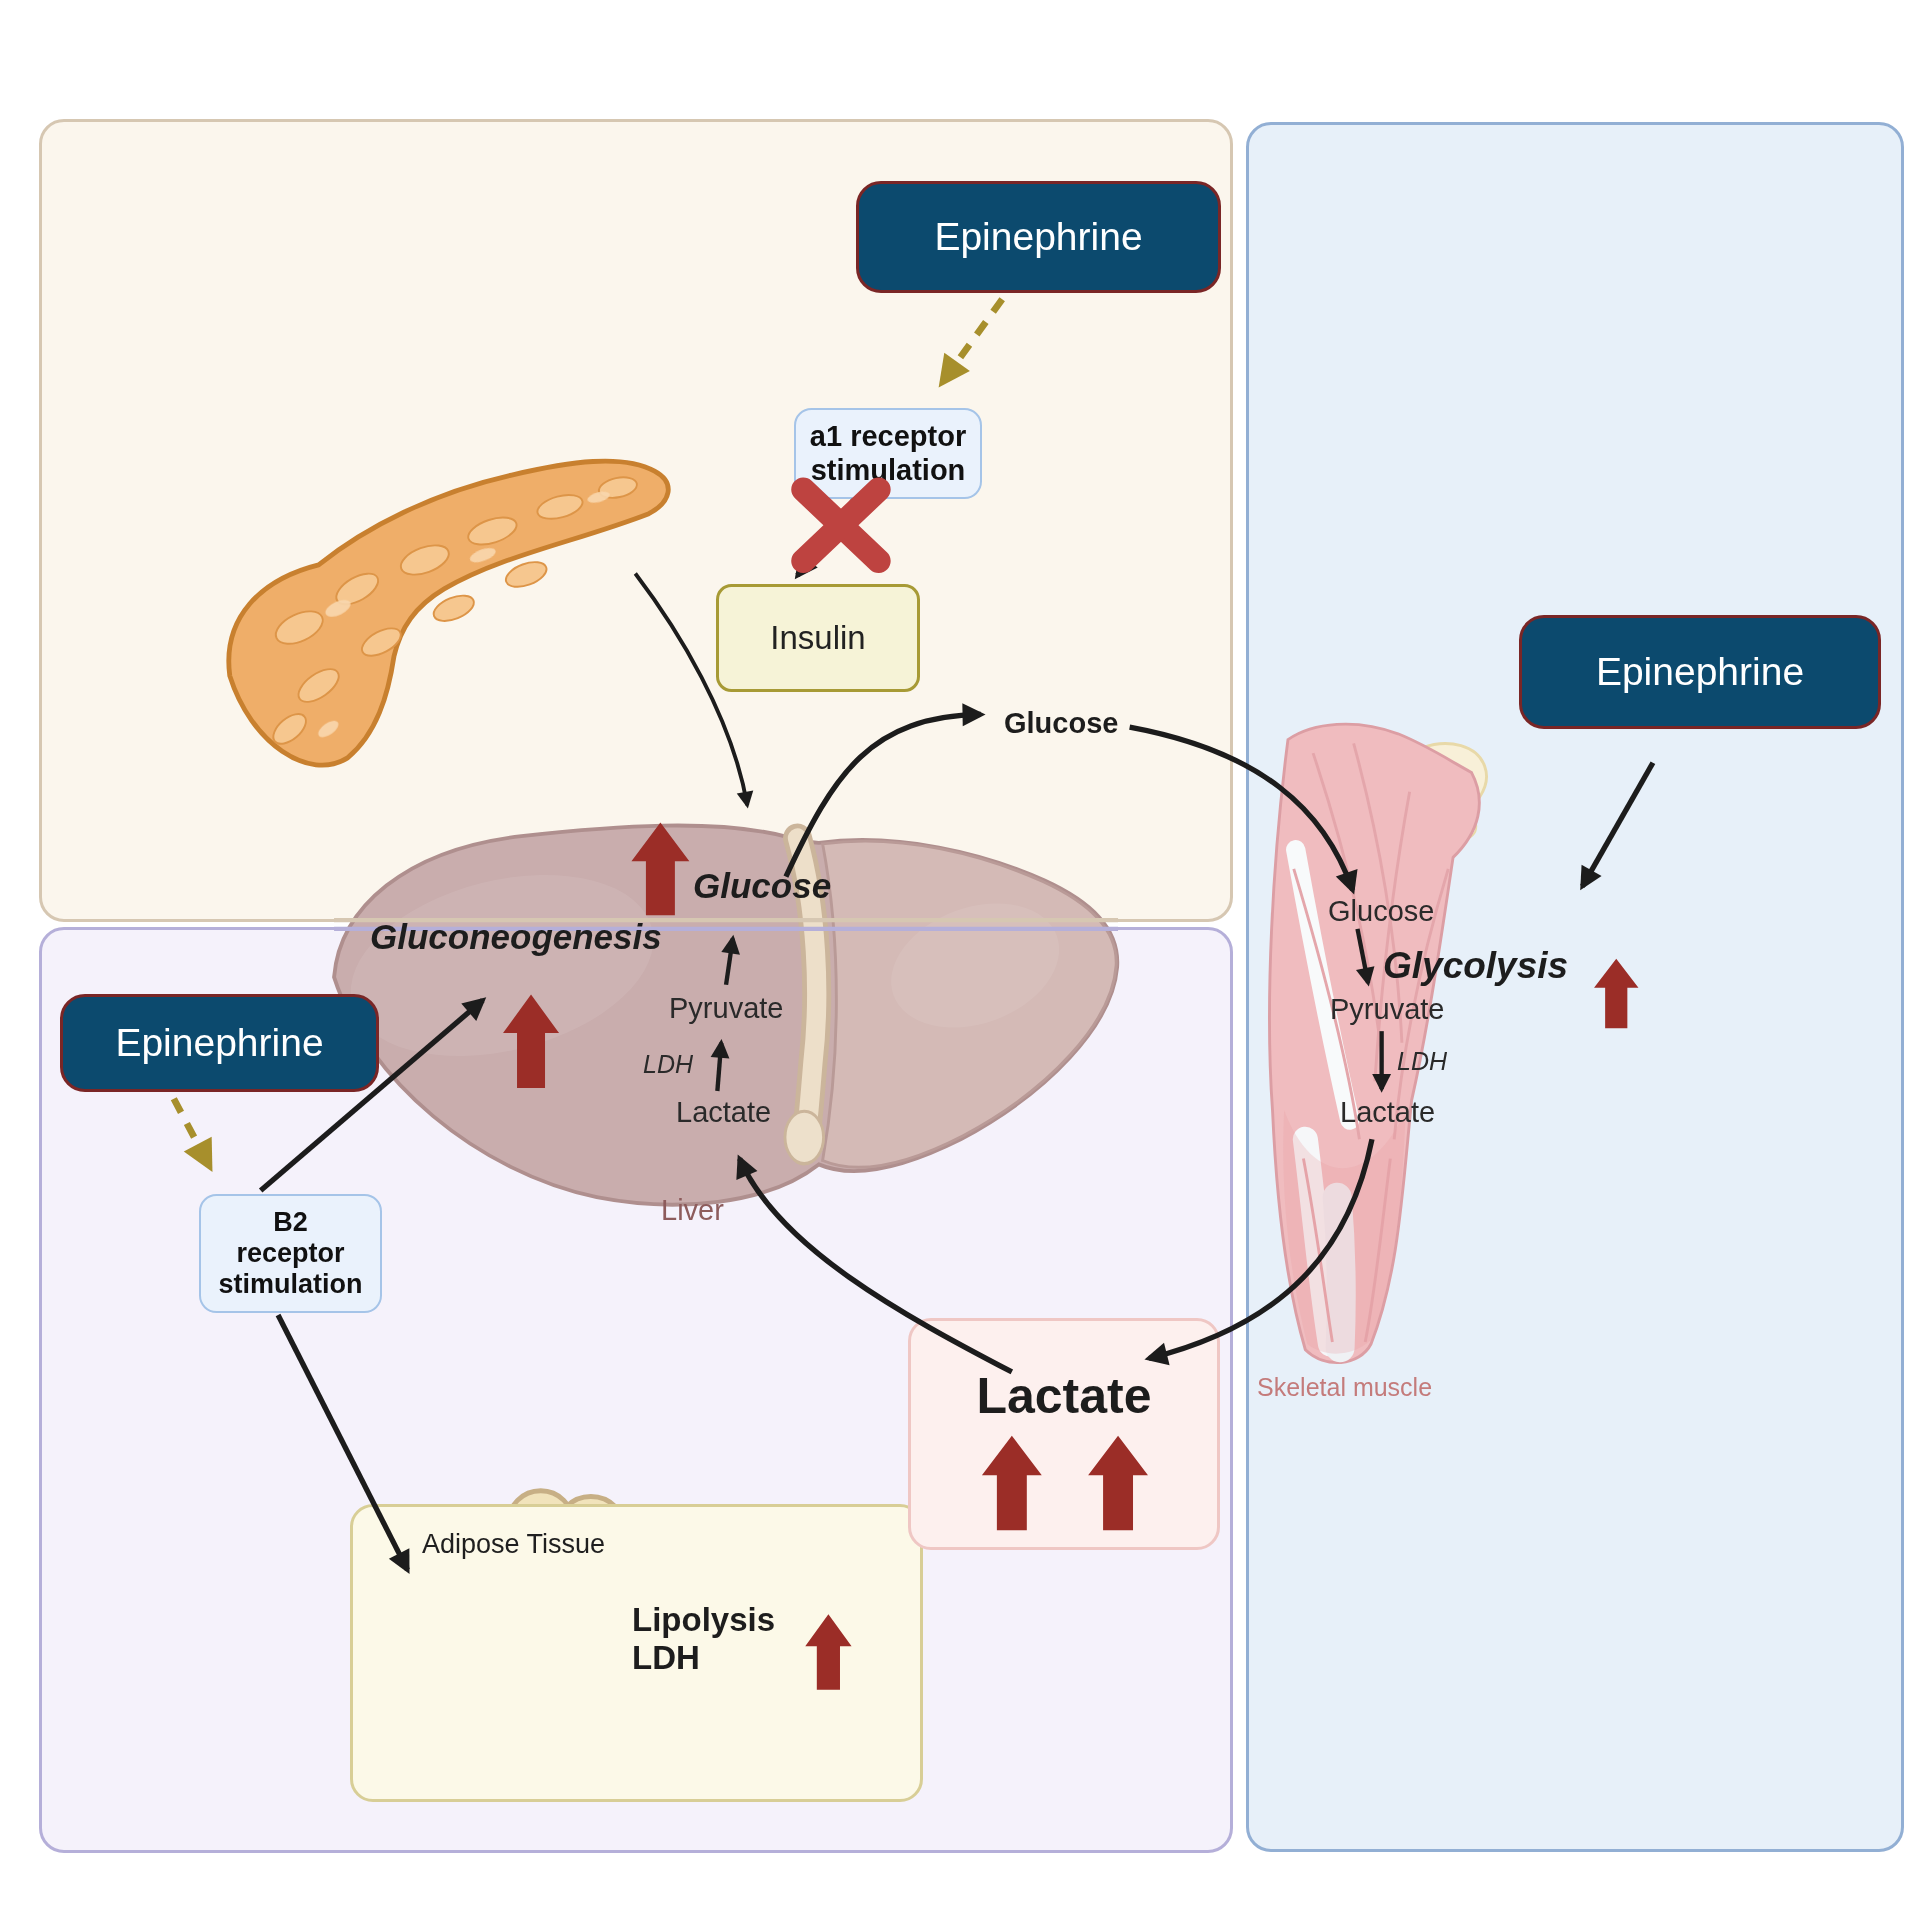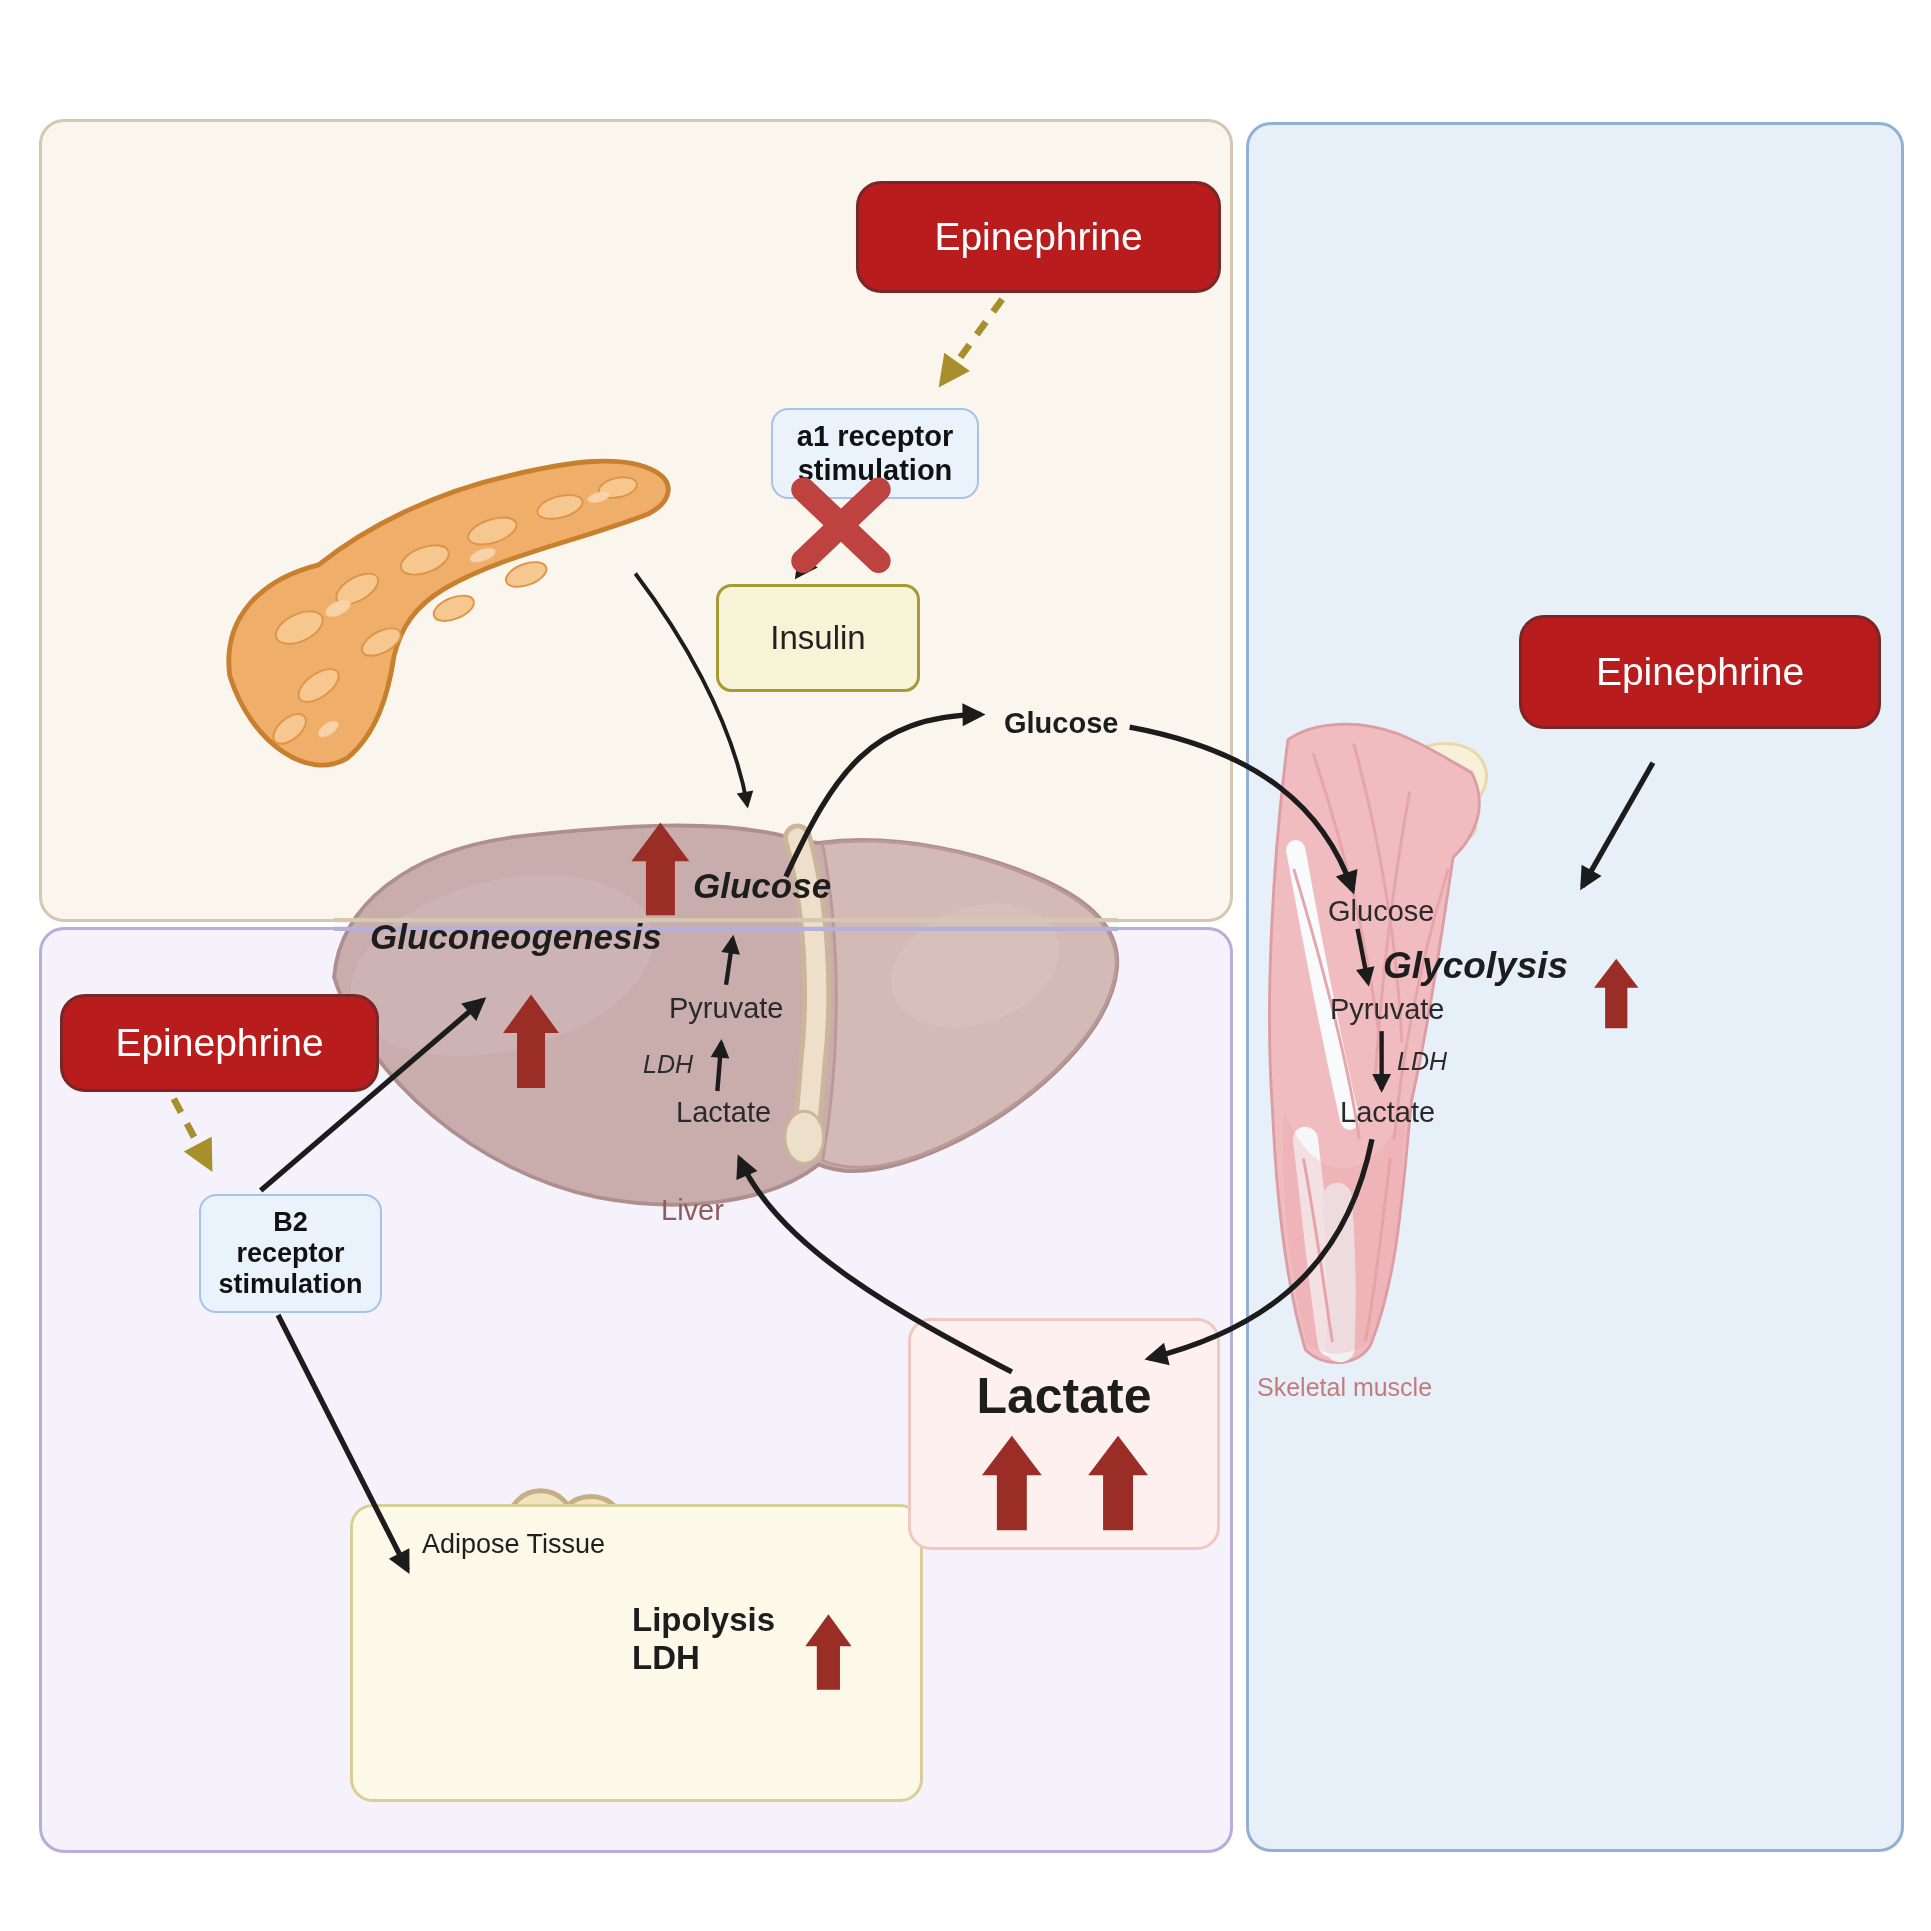--- a/index.html
+++ b/index.html
@@ -6,21 +6,21 @@
   body{width:1931px;height:1931px;font-family:"Liberation Sans",sans-serif;}
   .stage{position:relative;width:1931px;height:1931px;overflow:hidden;background:#ffffff;}
   .panel{position:absolute;box-sizing:border-box;border-radius:25px;}
   .panel-cream{left:39px;top:119px;width:1194px;height:803px;background:#FBF6ED;border:3.9px solid #D6C7B2;z-index:1;}
   .panel-lavender{left:39px;top:927px;width:1194px;height:926px;background:#F5F2FB;border:3.9px solid #B5AFD9;z-index:1;}
   .panel-blue{left:1246px;top:122px;width:658px;height:1730px;background:#E7F0F9;border:3.9px solid #92AFD4;z-index:1;}
   svg.organs{position:absolute;left:0;top:0;z-index:2;pointer-events:none;}
   svg.arrows{position:absolute;left:0;top:0;z-index:4;pointer-events:none;}
   .lbl{position:absolute;z-index:3;white-space:nowrap;color:#222;}
   .box{position:absolute;z-index:3;box-sizing:border-box;display:flex;align-items:center;justify-content:center;text-align:center;}
-  .redbox{background:#b91c1c;border:3.9px solid #7A2626;border-radius:25px;color:#fff;font-size:39px;}
+  .redbox{background:#0c4a6e;border:3.9px solid #7A2626;border-radius:25px;color:#fff;font-size:39px;}
   .rcptbox{background:#EAF2FC;border:2.9px solid #A5C4E8;border-radius:17.4px;font-weight:bold;font-size:29px;line-height:1.15;color:#111;flex-direction:column;}
   .insulinbox{background:#F6F3D7;border:3.9px solid #A79A35;border-radius:15.4px;font-size:33px;color:#222;}
   .adiposebox{background:#FCF9E8;border:3.9px solid #D8CE96;border-radius:23px;}
   .lactatebox{background:#FDF0EE;border:3.9px solid #EFC7C4;border-radius:23px;align-items:flex-start;}
   .lactate-title{margin-top:46px;width:100%;text-align:center;font-size:50px;font-weight:bold;color:#1d1d1d;}
   .bi{font-weight:bold;font-style:italic;color:#1d1d1d;}
   .b{font-weight:bold;color:#1d1d1d;}
   .it{font-style:italic;}
 </style>
 </head>
@@ -132,21 +132,21 @@
   <div class="box redbox" style="left:856px;top:181px;width:365px;height:112px;">
     <span>Epinephrine</span>
   </div>
   <div class="box redbox" style="left:60px;top:994px;width:319px;height:98px;">
     <span>Epinephrine</span>
   </div>
   <div class="box redbox" style="left:1519px;top:615px;width:362px;height:114px;">
     <span>Epinephrine</span>
   </div>
 
-  <div class="box rcptbox" style="left:771px;top:408px;width:208px;height:91px;">
+  <div class="box rcptbox" style="left:794px;top:408px;width:188px;height:91px;">
     <span>a1 receptor</span>
     <span>stimulation</span>
   </div>
 
   <div class="box rcptbox" style="left:171px;top:1194px;width:183px;height:119px;font-size:27px;margin-left:28px;">
     <span>B2</span>
     <span>receptor</span>
     <span>stimulation</span>
   </div>
 

